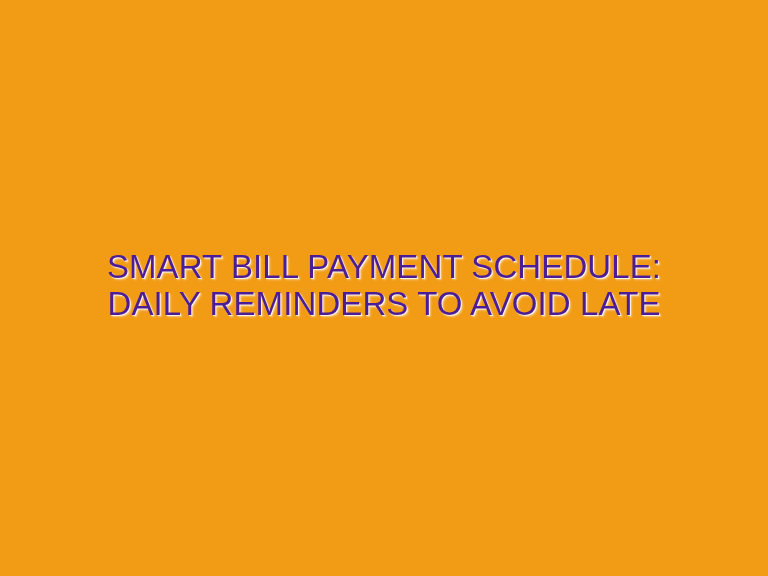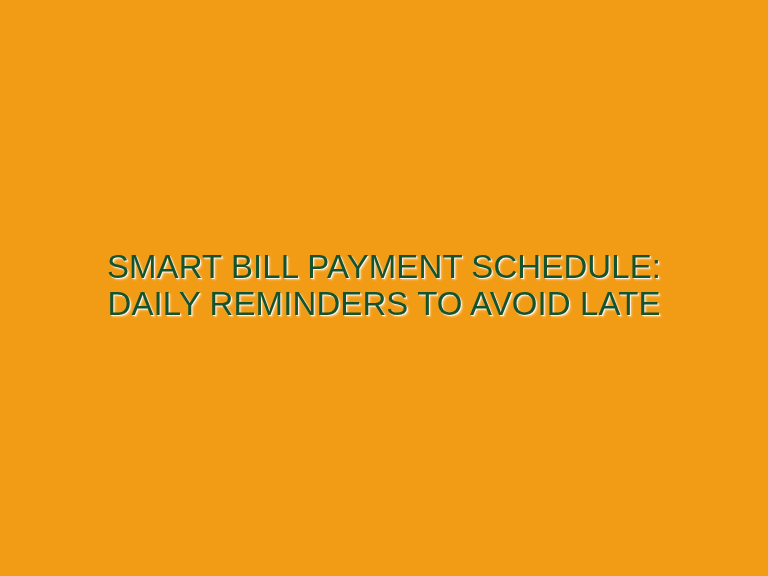--- a/index.html
+++ b/index.html
@@ -56,17 +56,17 @@
     max-height: 74px;
   }
 </style>
 </head>
 <body>
 
 <div id="featured-card" style="background-color: rgb(242, 156, 22);">
 
   <div class="title-wrap">
 
-    <h1 id="card-title" style="color: #14532d;">SMART BILL PAYMENT SCHEDULE: DAILY REMINDERS TO AVOID LATE</h1>
+    <h1 id="card-title" style="color: #4c1d95;">SMART BILL PAYMENT SCHEDULE: DAILY REMINDERS TO AVOID LATE</h1>
 
   </div>
 
 </div>
 
 </body></html>

